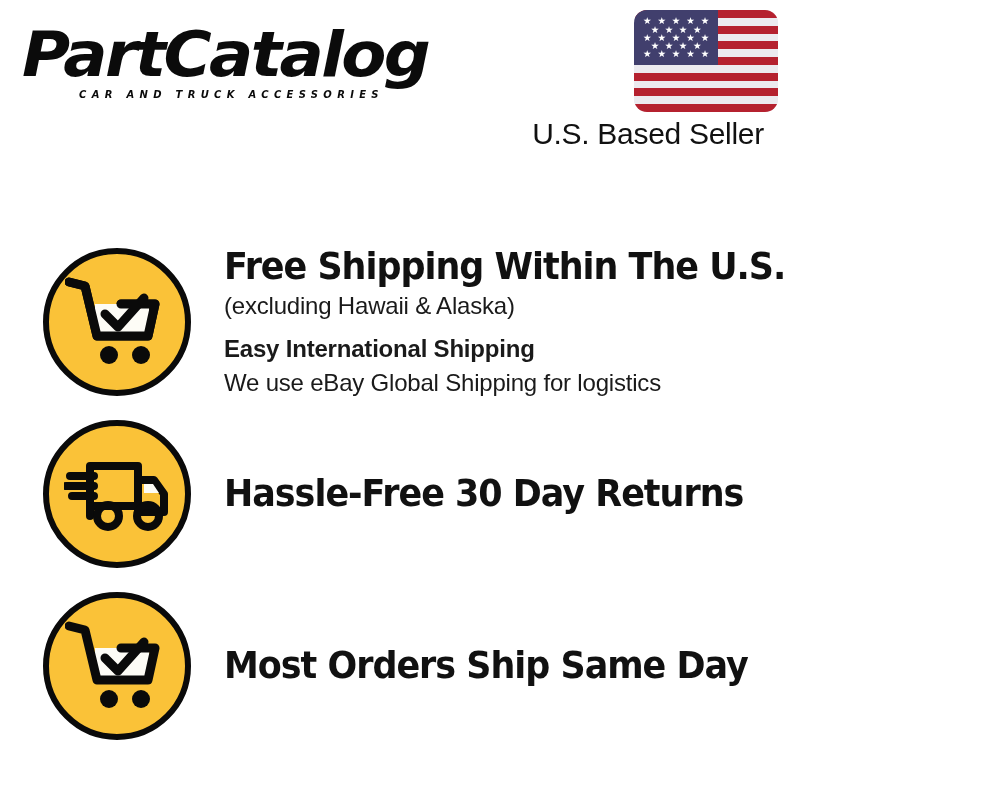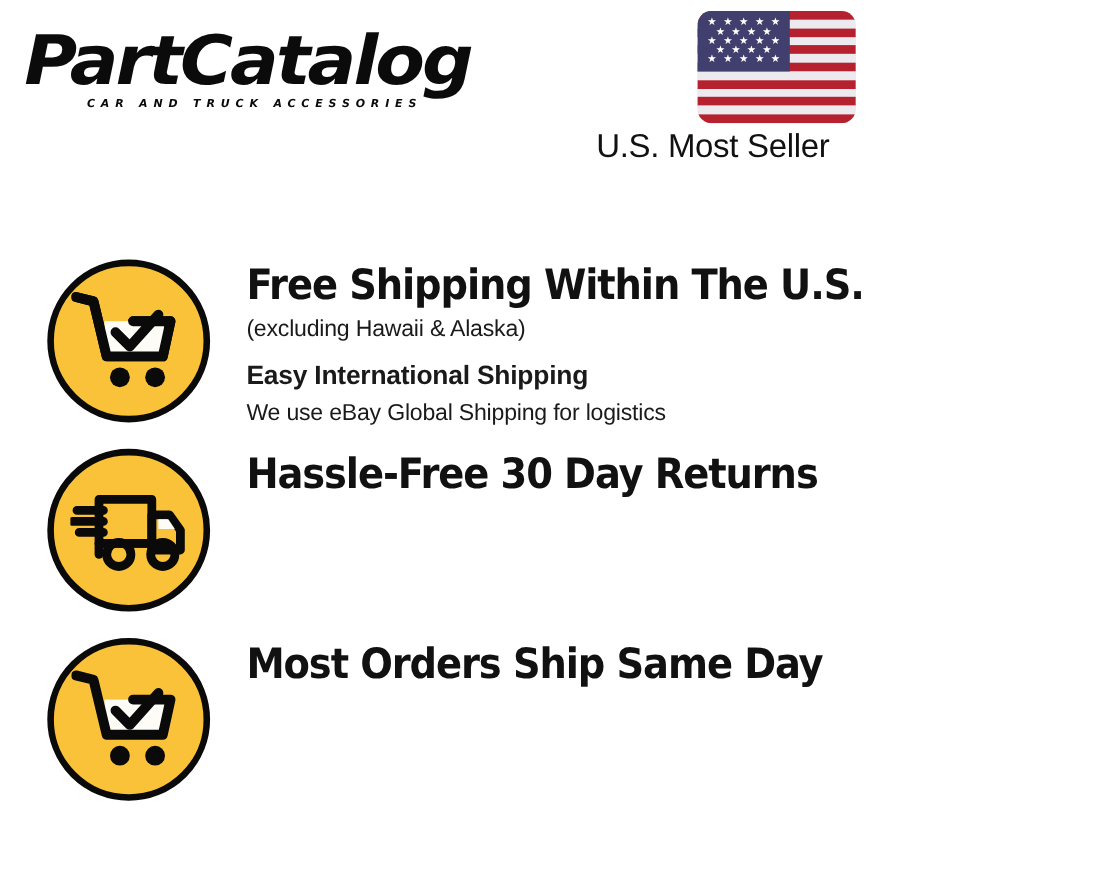--- a/index.html
+++ b/index.html
@@ -126,20 +126,21 @@
   .features {
     position: absolute;
     left: 0;
     top: 236px;
     width: 1000px;
   }
 
   .feature-row {
     position: relative;
     display: flex;
+    align-items: center;
     height: 172px;
   }
 
   .badge {
     position: relative;
     flex: 0 0 auto;
     width: 148px;
     height: 148px;
     margin-left: 43px;
     border-radius: 50%;
@@ -165,21 +166,21 @@
     letter-spacing: -1.1px;
     color: #111111;
     white-space: nowrap;
     transform: scaleX(0.92);
     transform-origin: left center;
   }
 
   .feature-sub {
     font-family: "Liberation Sans", sans-serif;
     font-weight: normal;
-    font-size: 21px;
+    font-size: 24px;
     line-height: 34px;
     color: #1a1a1a;
     letter-spacing: -0.2px;
     white-space: nowrap;
   }
 
   .feature-sub.strong {
     font-weight: bold;
     font-size: 24px;
     letter-spacing: -0.2px;
@@ -243,21 +244,21 @@
         </div>
         <div class="star-row">
           <span class="star">★</span>
           <span class="star">★</span>
           <span class="star">★</span>
           <span class="star">★</span>
           <span class="star">★</span>
         </div>
       </div>
     </div>
-    <div class="seller-label">U.S. Most Seller</div>
+    <div class="seller-label">U.S. Based Seller</div>
   </div>
 
   <div class="features">
 
     <div class="feature-row">
       <div class="badge">
         <svg width="104" height="92" viewBox="0 0 104 92" aria-hidden="true">
           <path d="M56 28 L90 28 L83 60 L32 60 L20 10 L4 6" fill="none" stroke="#0a0a0a" stroke-width="9" stroke-linecap="round" stroke-linejoin="round"></path>
           <rect x="30" y="28" width="54" height="30" fill="#fdfcf6"></rect>
           <path d="M56 28 L90 28 L83 60 L32 60 L20 10 L4 6" fill="none" stroke="#0a0a0a" stroke-width="9" stroke-linecap="round" stroke-linejoin="round"></path>

